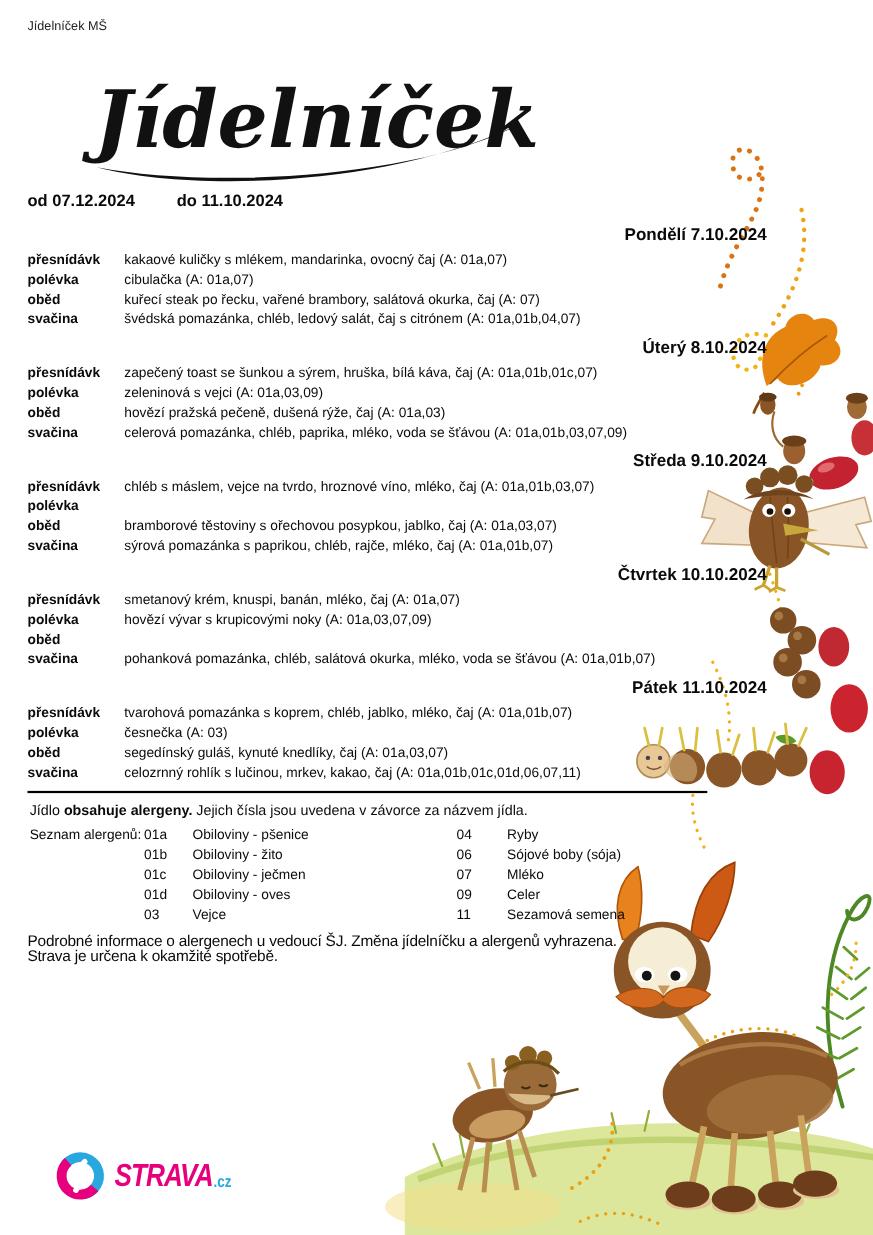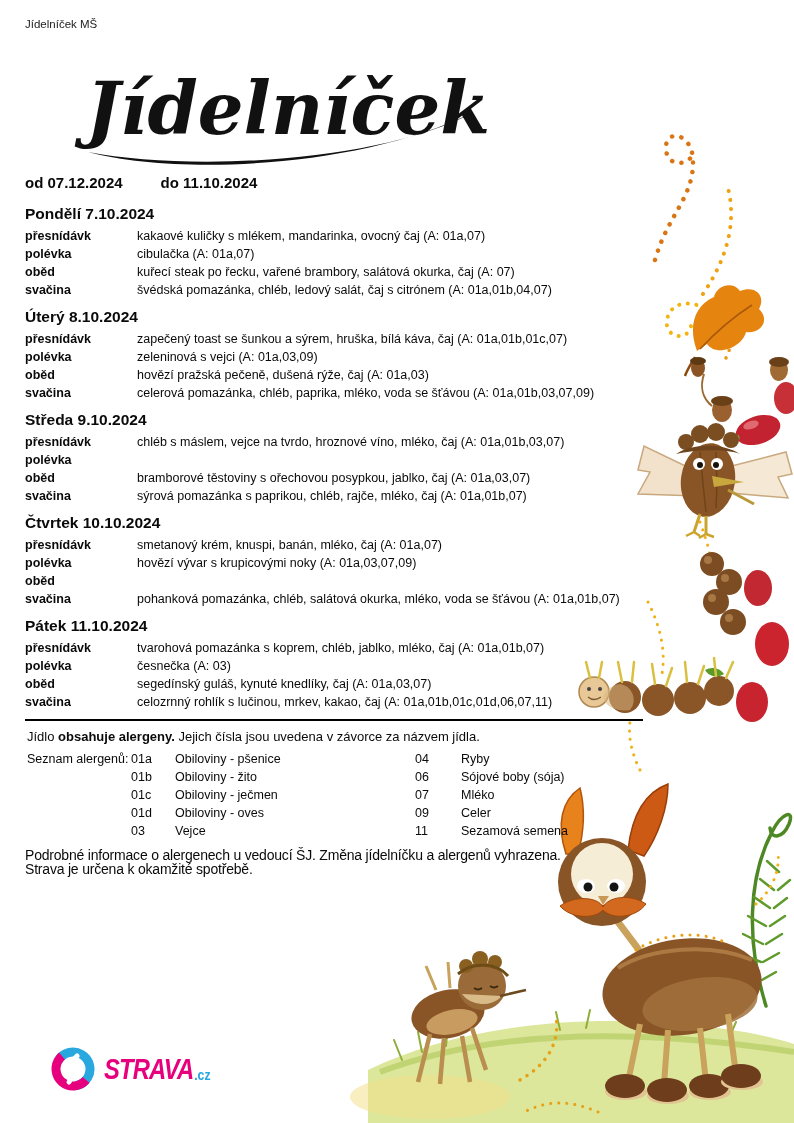--- a/index.html
+++ b/index.html
@@ -7,22 +7,22 @@
     position:relative;width:794px;height:1123px;margin:2px auto;background:#fff;
     font-family:"Liberation Sans","DejaVu Sans",sans-serif;color:#0a0a0a;overflow:hidden;
   }
   .deco{position:absolute;left:0;top:0;width:794px;height:1123px;z-index:0;pointer-events:none;}
   .content{position:absolute;left:0;top:0;width:794px;height:1123px;z-index:1;}
   .header-small{position:absolute;left:25px;top:16px;font-size:11.5px;color:#222;}
   .script-logo{position:absolute;left:70px;top:46px;width:430px;height:130px;}
   .date-range{position:absolute;left:25px;top:172px;font-size:15px;font-weight:bold;display:flex;gap:38px;}
   .menu{position:absolute;left:25px;top:202px;width:672px;}
   .day{margin:0 0 8px 0;}
-  .day-title{font-size:15.5px;font-weight:bold;line-height:19px;margin:0 0 4px 0;}
-  .meal-row{display:flex;font-size:12.5px;line-height:18px;gap:24px;}
+  .day-title{font-size:15.5px;font-weight:bold;line-height:19px;margin:0 0 4px 0;text-align:right;}
+  .meal-row{display:flex;font-size:12.5px;line-height:18px;}
   .meal-label{width:88px;flex:0 0 88px;font-weight:bold;}
   .meal-text{flex:1;white-space:nowrap;}
   .rule{border-top:2.5px solid #000;width:618px;margin:2px 0 0 0;}
   .allergy-note{margin:8px 0 0 2px;font-size:13px;}
   .allergy-note b{font-weight:bold;}
   .legend-grid{
     display:grid;grid-template-columns:104px 44px 240px 46px auto;
     margin:6px 0 0 2px;font-size:12.5px;line-height:18px;
   }
   .footer-notes{margin:9px 0 0 0;font-size:14px;line-height:13.5px;letter-spacing:-0.2px;}

